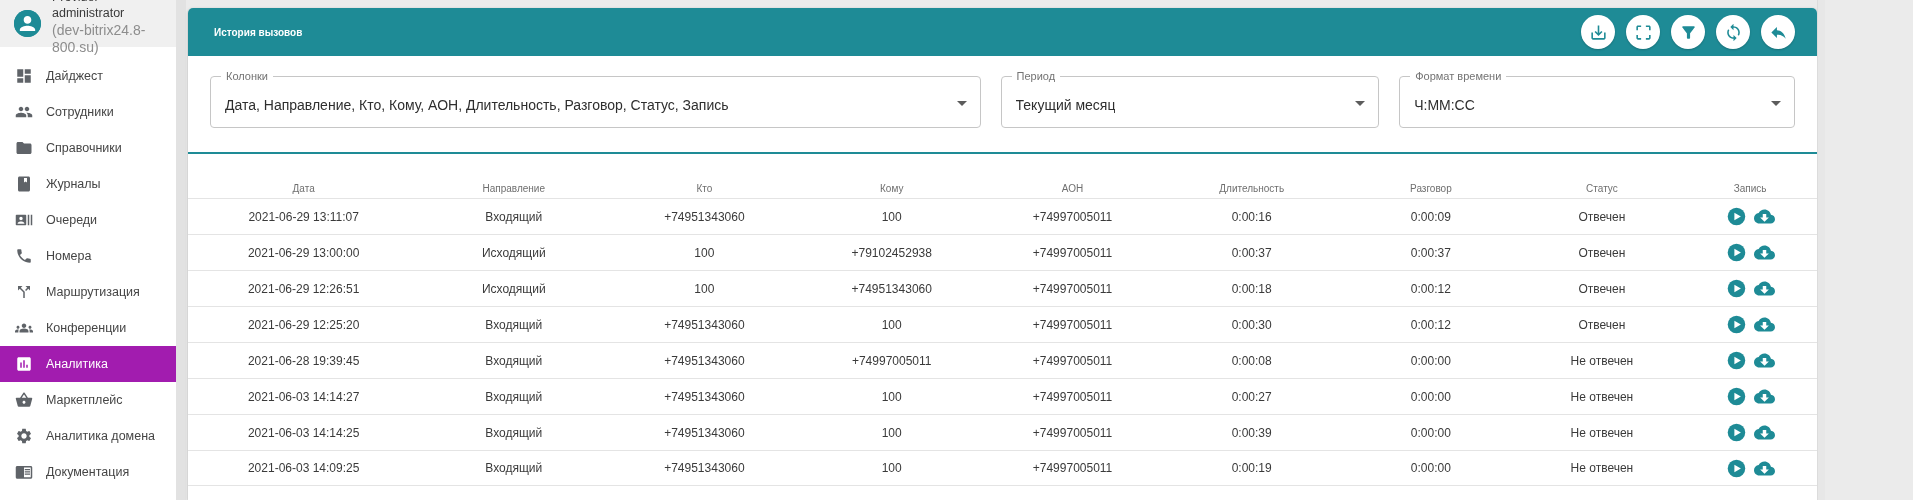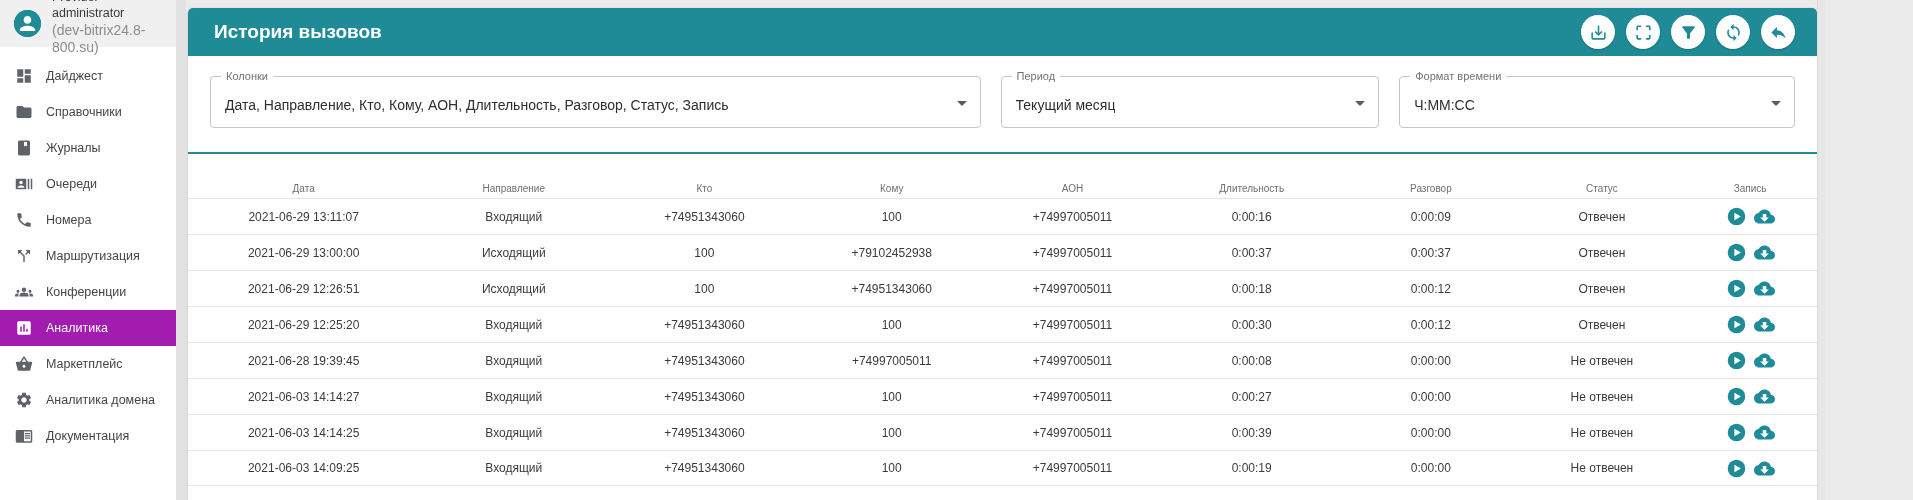--- a/index.html
+++ b/index.html
@@ -24,21 +24,21 @@
   .nav-item.active .ic { color: #ffffff; }
 
   
   .v-scroll { width: 10px; min-width: 10px; height: 100%; background: #e2e2e2; }
   .page-scroll { width: 8px; min-width: 8px; height: 100%; background: #e7e7e7; border-left: 1px solid #dcdcdc; }
 
   
   .main-wrap { flex: 1; padding: 8px 0 0 2px; height: 100%; }
   .panel { background: #ffffff; border-radius: 5px 5px 0 0; height: 492px; box-shadow: 0 1px 3px rgba(0,0,0,.25); display: flex; flex-direction: column; overflow: hidden; }
   .panel-header { background: #1e8b96; height: 48px; display: flex; align-items: center; padding: 0 22px 0 26px; flex: none; }
-  .panel-title { color: #ffffff; font-weight: bold; font-size: 19px; }
+  .panel-title { color: #ffffff; font-weight: bold; font-size: 10px; }
   .actions { margin-left: auto; display: flex; gap: 11px; }
   .action-btn { width: 34px; height: 34px; border-radius: 50%; background: #ffffff; border: none; cursor: pointer; display: flex; align-items: center; justify-content: center; color: #1e8b96; box-shadow: 0 1px 2px rgba(0,0,0,.2); }
   .action-btn svg { width: 19px; height: 19px; display: block; }
 
   
   .filters { display: flex; gap: 20px; padding: 20px 22px 24px 22px; flex: none; border-radius: 27px; }
   .field { position: relative; border: 1px solid #c6c6c6; border-radius: 4px; height: 52px; display: flex; align-items: center; padding: 6px 36px 0 14px; cursor: pointer; background: #fff; }
   .field-label { position: absolute; top: -7px; left: 10px; background: #ffffff; padding: 0 5px; font-size: 11px; color: #737373; }
   .field-value { font-size: 14px; color: #2e2e2e; white-space: nowrap; overflow: hidden; }
   .chev { position: absolute; right: 13px; top: 50%; margin-top: -1px; width: 0; height: 0; border-left: 5px solid transparent; border-right: 5px solid transparent; border-top: 5px solid #5c5c5c; }
@@ -78,20 +78,28 @@
       </span>
     </div>
     <nav class="nav">
         <div class="nav-item">
     <span class="ic">
             <svg viewBox="0 0 24 24">
               <path fill="currentColor" d="M3 3h8v10H3zM13 3h8v6h-8zM13 11h8v10h-8zM3 15h8v6H3z"></path>
             </svg>
           </span>
     <span class="lbl">Дайджест</span>
+  </div>
+        <div class="nav-item">
+    <span class="ic">
+            <svg viewBox="0 0 24 24">
+              <path fill="currentColor" d="M16 11c1.66 0 2.99-1.34 2.99-3S17.66 5 16 5s-3 1.34-3 3 1.34 3 3 3zm-8 0c1.66 0 2.99-1.34 2.99-3S9.66 5 8 5 5 6.34 5 8s1.34 3 3 3zm0 2c-2.33 0-7 1.17-7 3.5V19h14v-2.5c0-2.33-4.67-3.5-7-3.5zm8 0c-.29 0-.62.02-.97.05 1.16.84 1.97 1.97 1.97 3.45V19h6v-2.5c0-2.33-4.67-3.5-7-3.5z"></path>
+            </svg>
+          </span>
+    <span class="lbl">Сотрудники</span>
   </div>
         <div class="nav-item">
     <span class="ic">
             <svg viewBox="0 0 24 24">
               <path fill="currentColor" d="M10 4H4c-1.1 0-2 .9-2 2v12c0 1.1.9 2 2 2h16c1.1 0 2-.9 2-2V8c0-1.1-.9-2-2-2h-8l-2-2z"></path>
             </svg>
           </span>
     <span class="lbl">Справочники</span>
   </div>
         <div class="nav-item">

